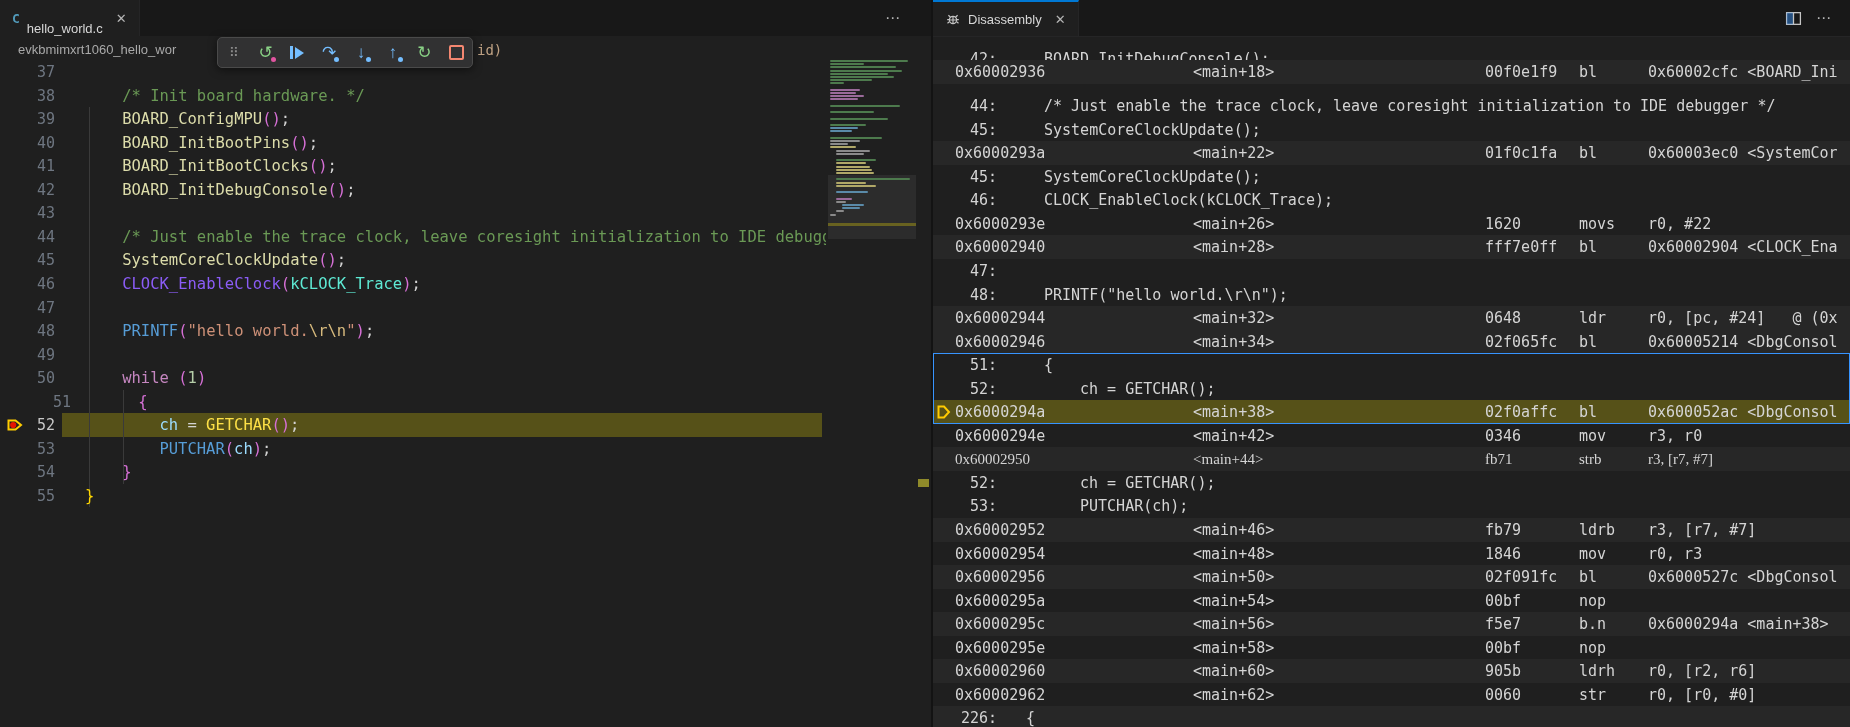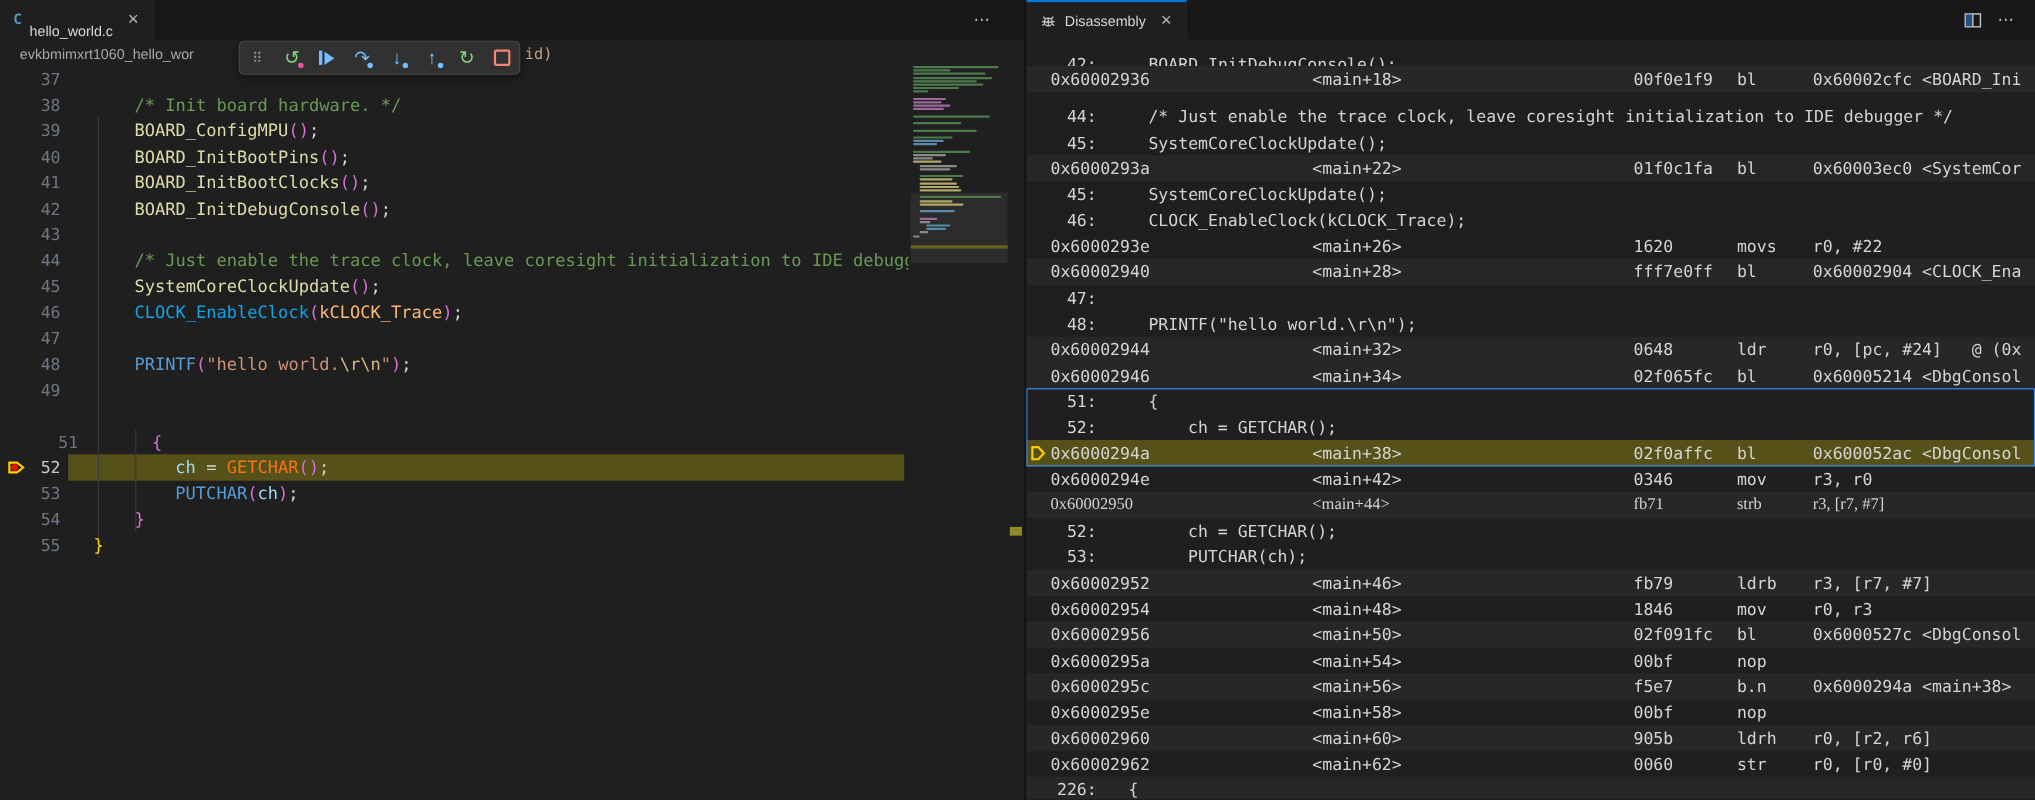--- a/index.html
+++ b/index.html
@@ -122,41 +122,45 @@
         <div class="code-row" style="top: 160.85px;">
           <span class="num">44</span>
           <span class="txt" style="left: 122.2px;"><span style="color: rgb(106, 153, 85);">/* Just enable the trace clock, leave coresight initialization to IDE debugger */</span></span>
         </div>
         <div class="code-row" style="top: 184.4px;">
           <span class="num">45</span>
           <span class="txt" style="left: 122.2px;"><span style="color: rgb(220, 220, 170);">SystemCoreClockUpdate</span><span style="color: rgb(214, 112, 214);">(</span><span style="color: rgb(214, 112, 214);">)</span><span style="color: rgb(212, 212, 212);">;</span></span>
         </div>
         <div class="code-row" style="top: 207.95px;">
           <span class="num">46</span>
-          <span class="txt" style="left: 122.2px;"><span style="color: #0ea5e9;">CLOCK_EnableClock</span><span style="color: rgb(214, 112, 214);">(</span><span style="color: #fdba74;">kCLOCK_Trace</span><span style="color: rgb(214, 112, 214);">)</span><span style="color: rgb(212, 212, 212);">;</span></span>
+          <span class="txt" style="left: 122.2px;"><span style="color: #8b5cf6;">CLOCK_EnableClock</span><span style="color: rgb(214, 112, 214);">(</span><span style="color: #5eead4;">kCLOCK_Trace</span><span style="color: rgb(214, 112, 214);">)</span><span style="color: rgb(212, 212, 212);">;</span></span>
         </div>
         <div class="code-row" style="top: 231.5px; padding-left: 37px;">
           <span class="num">47</span>
           <span class="txt" style="left: 85px;"></span>
         </div>
         <div class="code-row" style="top: 255.05px;">
           <span class="num">48</span>
           <span class="txt" style="left: 122.2px;"><span style="color: rgb(86, 156, 214);">PRINTF</span><span style="color: rgb(214, 112, 214);">(</span><span style="color: rgb(206, 145, 120);">"hello world.</span><span style="color: rgb(215, 186, 125);">\r\n</span><span style="color: rgb(206, 145, 120);">"</span><span style="color: rgb(214, 112, 214);">)</span><span style="color: rgb(212, 212, 212);">;</span></span>
         </div>
         <div class="code-row" style="top: 278.6px;">
           <span class="num">49</span>
           <span class="txt" style="left: 85px;"></span>
         </div>
+        <div class="code-row" style="top: 302.15px;">
+          <span class="num">50</span>
+          <span class="txt" style="left: 122.2px;"><span style="color: rgb(197, 134, 192);">while</span><span style="color: rgb(212, 212, 212);"> </span><span style="color: rgb(214, 112, 214);">(</span><span style="color: rgb(181, 206, 168);">1</span><span style="color: rgb(214, 112, 214);">)</span></span>
+        </div>
         <div class="code-row" style="top: 325.7px; margin-left: 16px;">
           <span class="num">51</span>
           <span class="txt" style="left: 122.2px;"><span style="color: rgb(214, 112, 214);">{</span></span>
         </div>
         <div class="code-row" style="top: 349.25px;">
           <span class="num active">52</span>
-          <span class="txt" style="left: 159.4px;"><span style="color: rgb(156, 220, 254);">ch</span><span style="color: rgb(212, 212, 212);"> = </span><span style="color: #f97316;">GETCHAR</span><span style="color: rgb(214, 112, 214);">(</span><span style="color: rgb(214, 112, 214);">)</span><span style="color: rgb(212, 212, 212);">;</span></span>
+          <span class="txt" style="left: 159.4px;"><span style="color: rgb(156, 220, 254);">ch</span><span style="color: rgb(212, 212, 212);"> = </span><span style="color: #fde047;">GETCHAR</span><span style="color: rgb(214, 112, 214);">(</span><span style="color: rgb(214, 112, 214);">)</span><span style="color: rgb(212, 212, 212);">;</span></span>
         </div>
         <div class="code-row" style="top: 372.8px;">
           <span class="num">53</span>
           <span class="txt" style="left: 159.4px;"><span style="color: rgb(86, 156, 214);">PUTCHAR</span><span style="color: rgb(214, 112, 214);">(</span><span style="color: rgb(156, 220, 254);">ch</span><span style="color: rgb(214, 112, 214);">)</span><span style="color: rgb(212, 212, 212);">;</span></span>
         </div>
         <div class="code-row" style="top: 396.35px;">
           <span class="num">54</span>
           <span class="txt" style="left: 122.2px;"><span style="color: rgb(214, 112, 214);">}</span></span>
         </div>
         <div class="code-row" style="top: 419.9px;">

